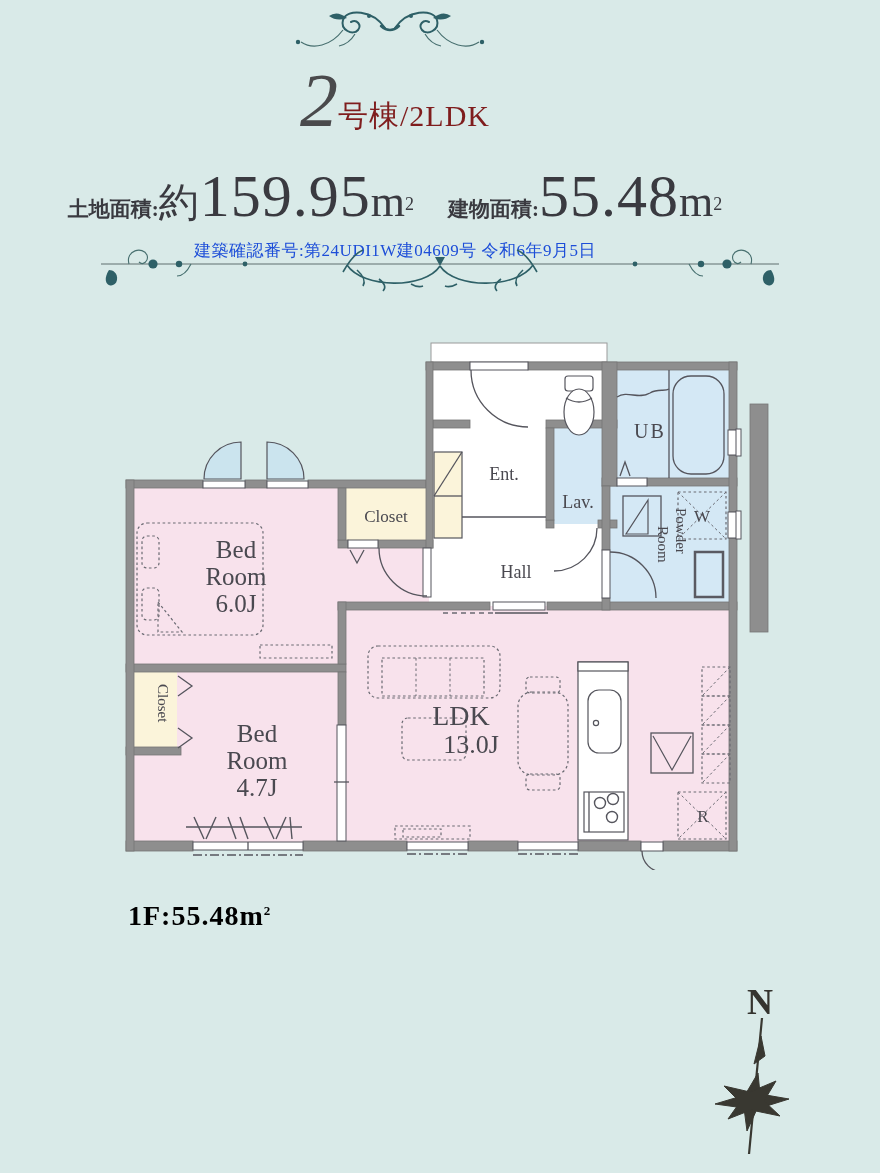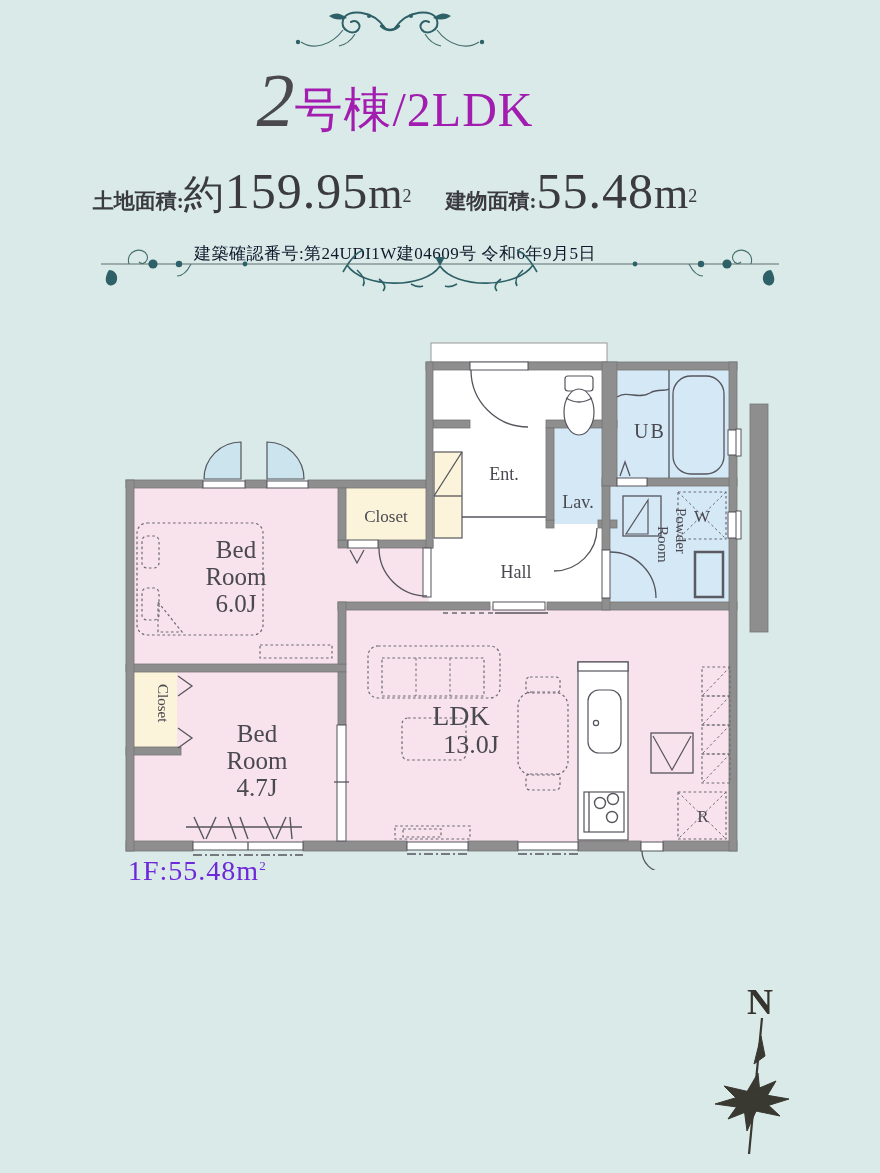--- a/index.html
+++ b/index.html
@@ -6,34 +6,34 @@
   #page{
     position:relative; width:880px; height:1173px;
     background:#d9eae8; overflow:hidden;
     font-family:"Liberation Serif", serif; color:#44444b;
   }
   .abs{position:absolute;}
   
   #header{position:absolute; left:0; top:0; width:790px; text-align:center;}
   #title-line{margin-top:62px; line-height:1; white-space:nowrap;}
   #title-number{font-size:76px; font-style:italic; color:#4a4a4c;}
-  #title-suffix{font-size:48px; color:#a21caf; letter-spacing:1px;}
+  #title-suffix{font-size:30px; color:#7f1d1d; letter-spacing:1px;}
   #area-line{margin-top:24px; white-space:nowrap; color:#3a3a40;}
   #area-line .lbl{font-size:21px; font-weight:bold; vertical-align:baseline;margin-top:28px;}
-  #area-line .big{font-size:50px; letter-spacing:1px;}
+  #area-line .big{font-size:60px; letter-spacing:1px;}
   #area-line .unit{font-size:44px;}
   #area-line sup{font-size:18px; vertical-align:super;}
   #area-line .gap{display:inline-block; width:34px;}
-  #confirm-line{margin-top:20px; font-size:17px; color:#0f172a; letter-spacing:0.5px;}
+  #confirm-line{margin-top:8px; font-size:17px; color:#1d4ed8; letter-spacing:0.5px;}
   
   .roomlabel{fill:#4a4950; font-family:"Liberation Serif",serif;}
   .dash{fill:none; stroke:#6a6a72; stroke-width:1.2; stroke-dasharray:2.6 2.6;}
   .thin{fill:none; stroke:#55555d; stroke-width:1.3;}
   .wfill{fill:#ffffff; stroke:#55555d; stroke-width:1;}
-  #floor-label{position:absolute; left:128px; top:855px; font-size:28px; color:#6d28d9; letter-spacing:1px;}
+  #floor-label{position:absolute; left:128px; top:900px; font-size:28px; color:#000000; letter-spacing:1px;font-weight:bold;}
   #floor-label sup{font-size:13px;}
 </style>
 </head>
 <body>
 
 <div id="page">
 
   <div id="header">
 
     <svg class="abs" style="left:285px;top:6px;" width="210" height="54" viewBox="0 0 210 54">

